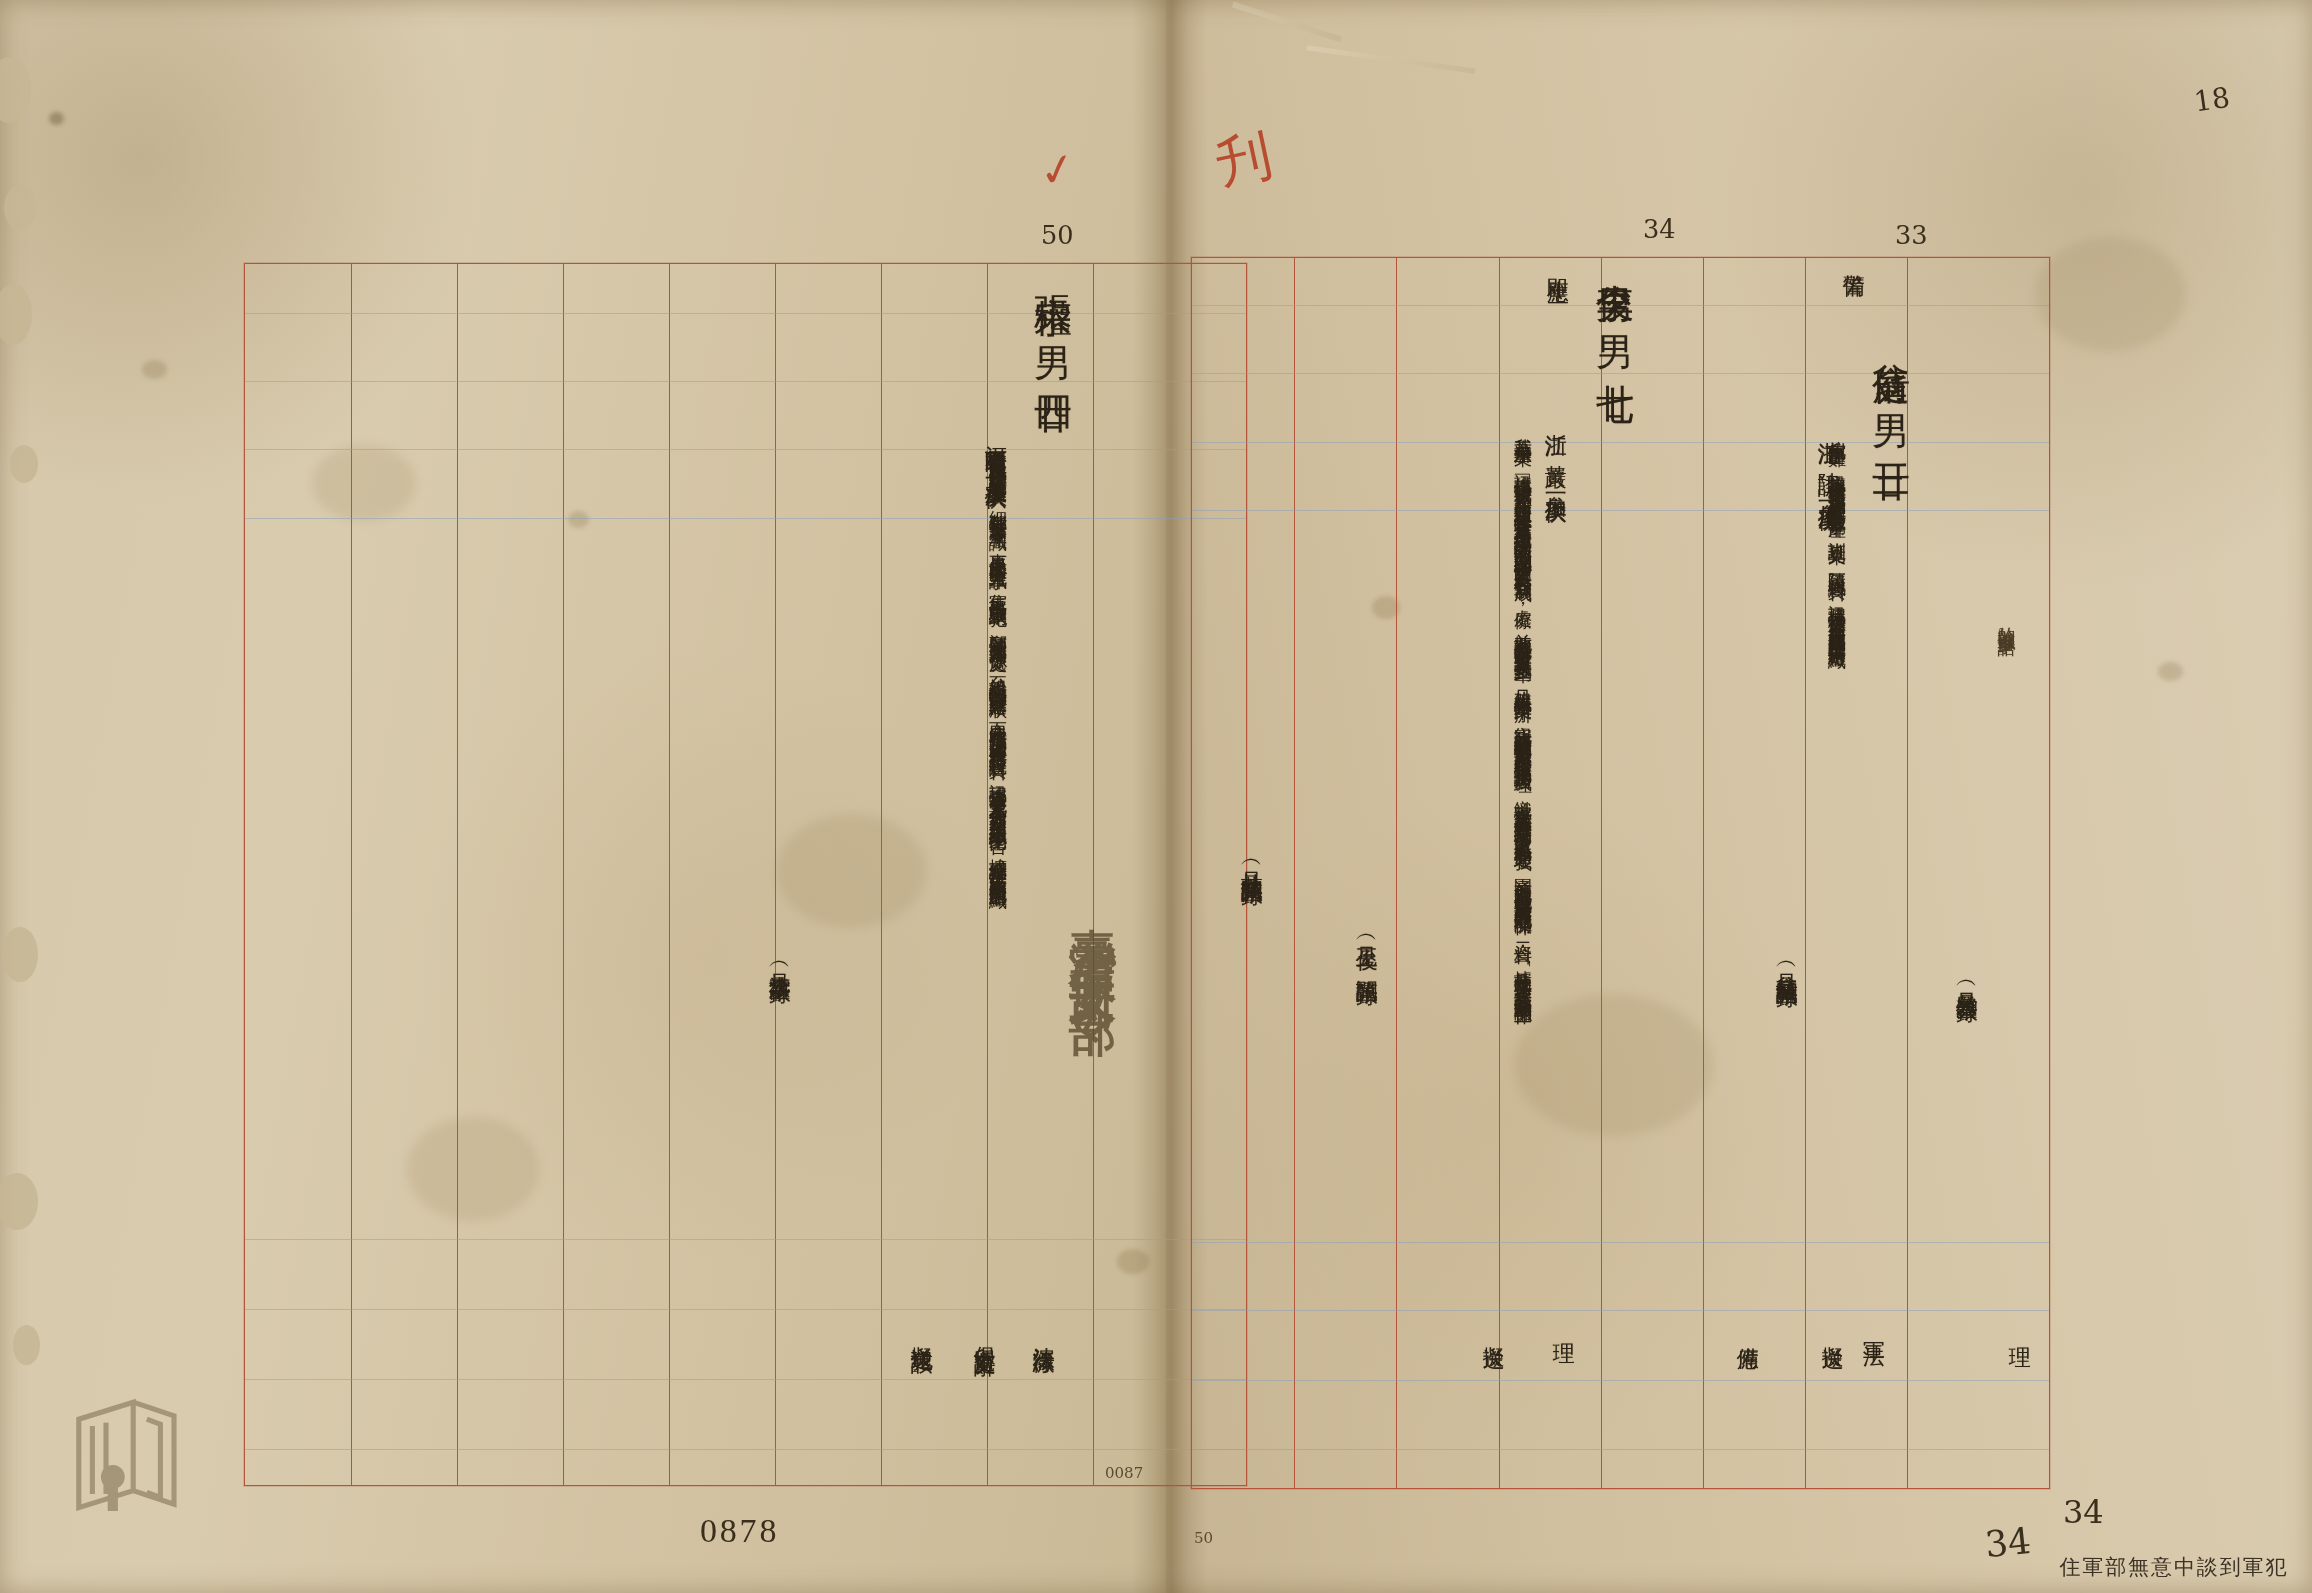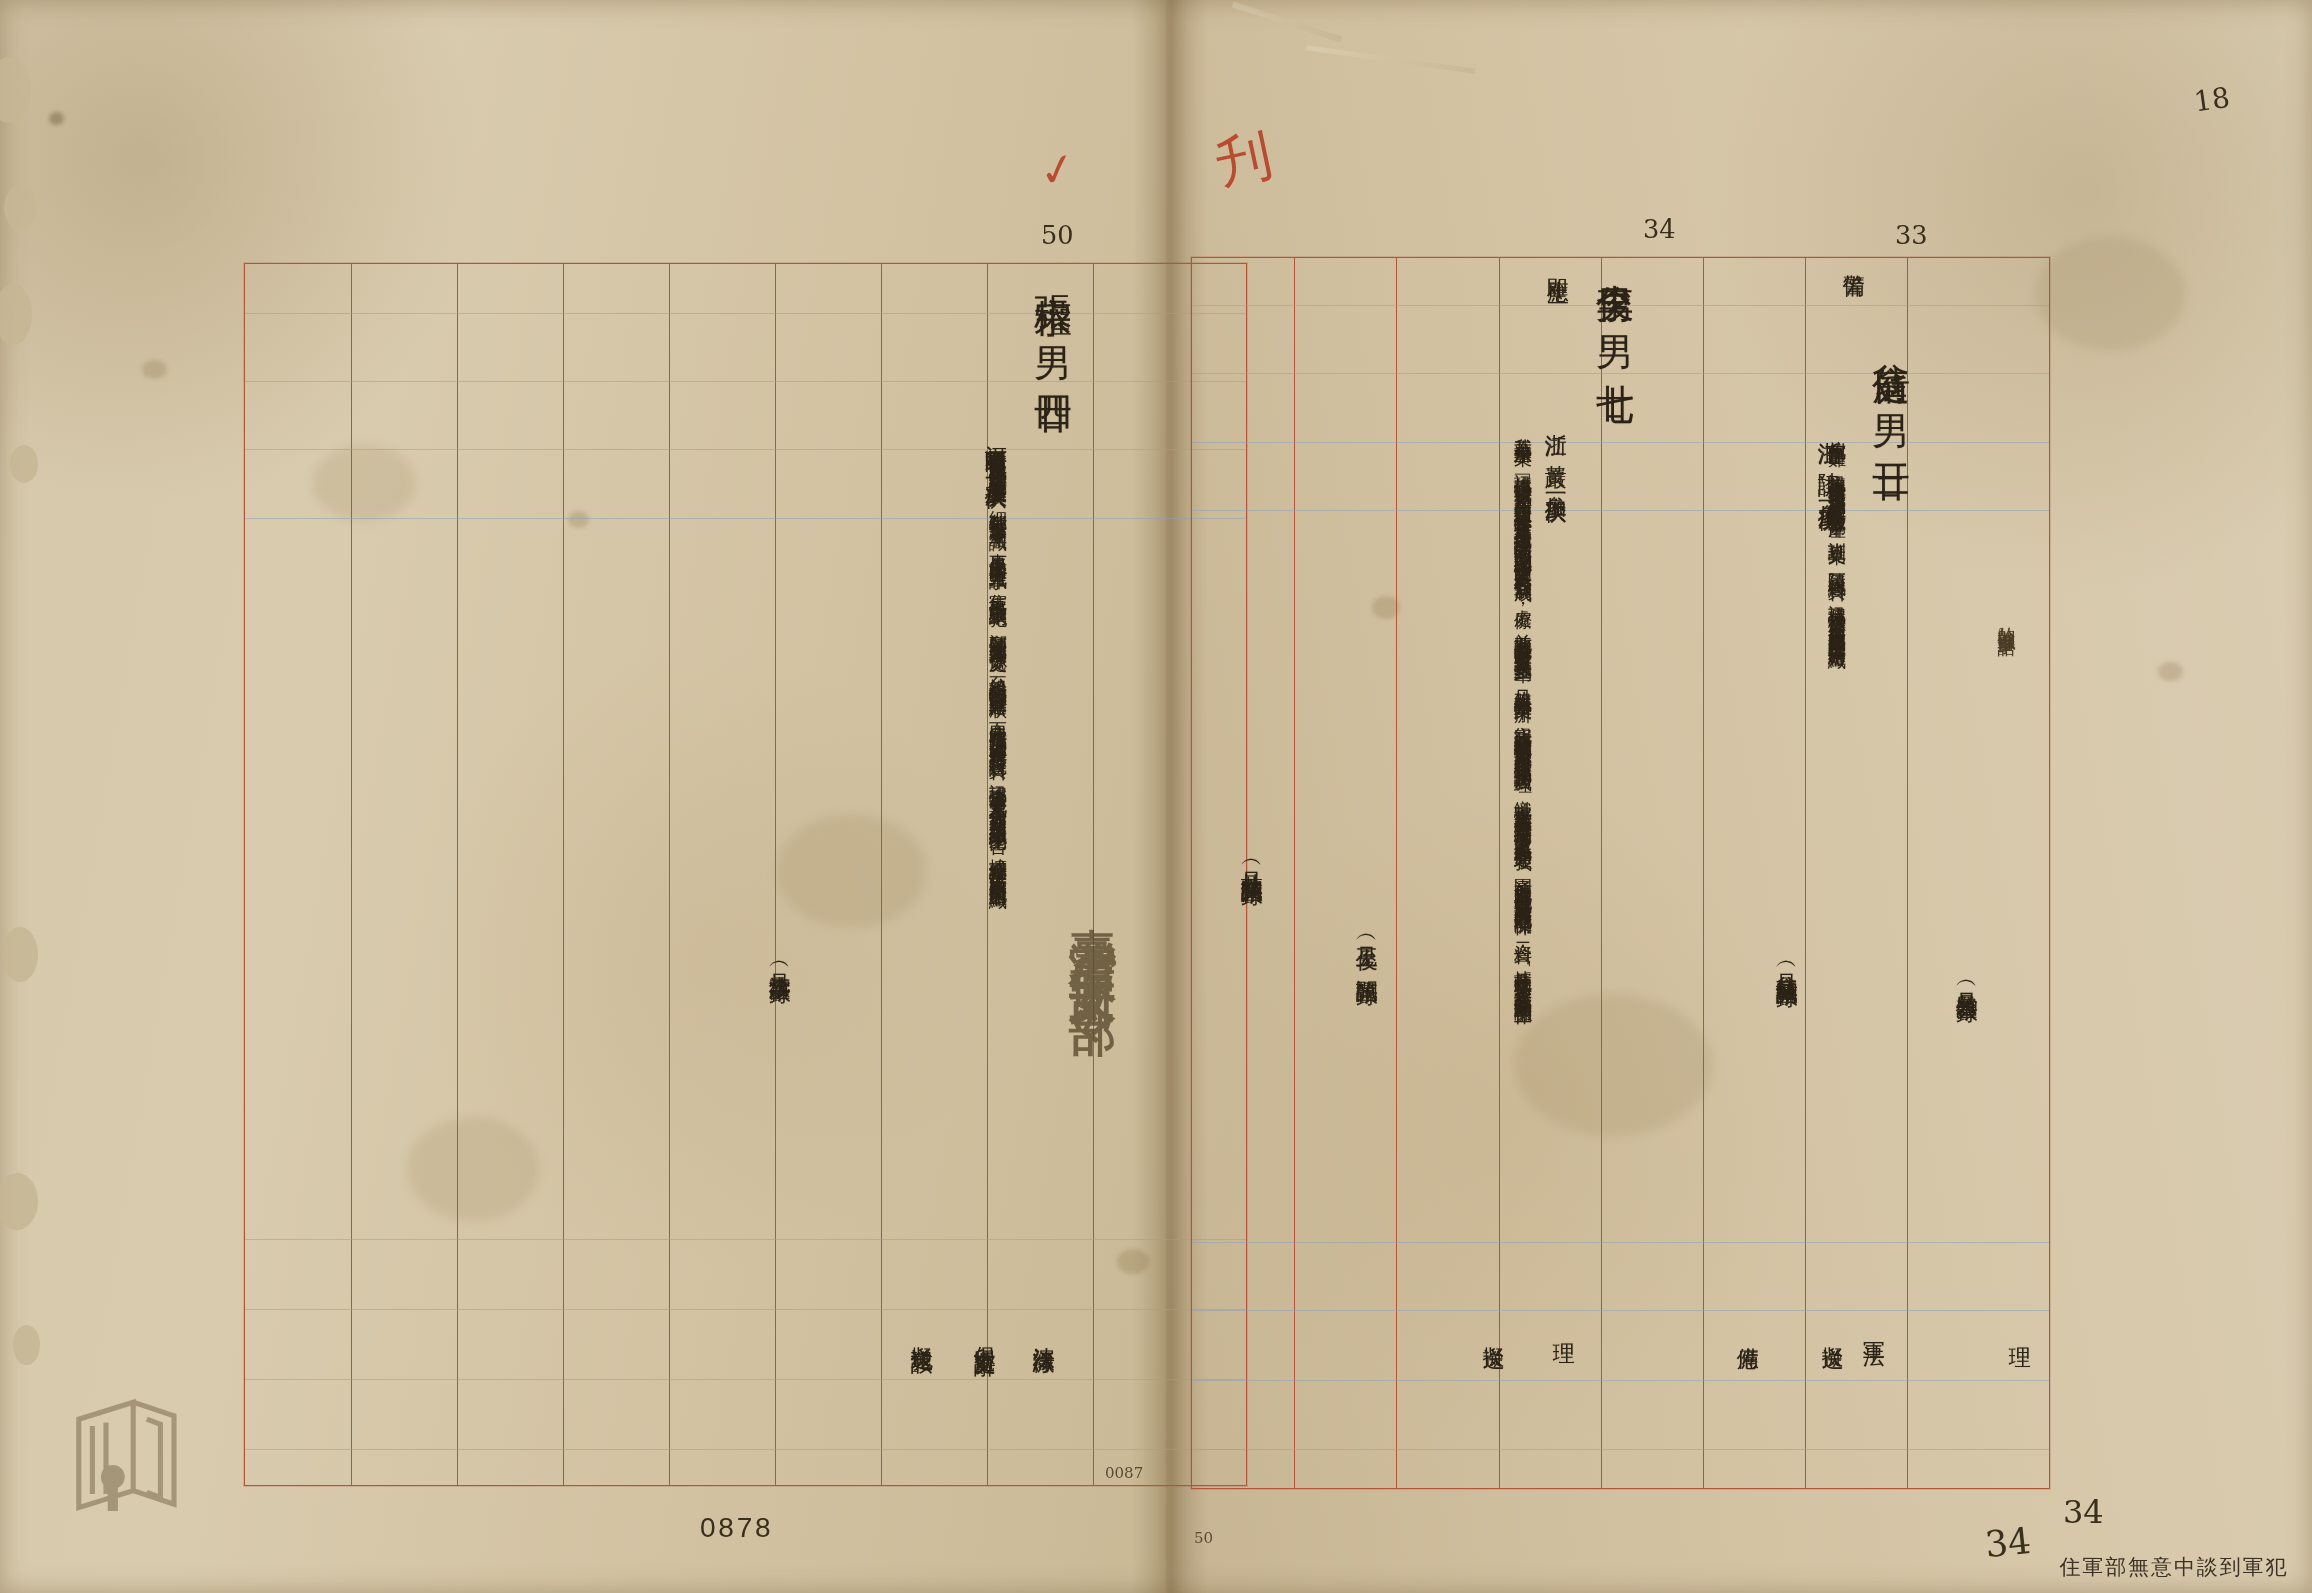--- a/index.html
+++ b/index.html
@@ -82,21 +82,21 @@
   }
   
   #stamp{
     position:absolute;left:1062px;top:890px;
     writing-mode:vertical-rl;text-orientation:upright;
     font-family:"DejaVu Serif","Liberation Serif",serif;
     font-size:47px;font-weight:700;color:#5a4a2e;
     letter-spacing:11.4px;opacity:.78;
   }
   
-  #folio-left{position:absolute;left:700px;top:1512px;font-size:28px;color:#3a2f1d;font-family:Liberation Sans, sans-serif;letter-spacing:2.8px;}
+  #folio-left{position:absolute;left:700px;top:1512px;font-size:34px;color:#3a2f1d;font-family:Liberation Serif, serif;letter-spacing:2.8px;}
   #folio-right-top{position:absolute;left:2194px;top:83px;font-size:28px;color:#3a2f1d;font-family:"DejaVu Serif","Liberation Serif",serif;transform:rotate(-8deg);}
   #folio-right-bot{position:absolute;left:2063px;top:1493px;font-size:32px;color:#3a2f1d;font-family:"DejaVu Serif","Liberation Serif",serif;}
   #folio-right-bot2{position:absolute;left:1985px;top:1522px;font-size:36px;color:#3a3020;font-family:"DejaVu Serif","Liberation Serif",serif;transform:rotate(-6deg);}
   .tinynum{position:absolute;font-size:15px;color:#5a4a32;font-family:"DejaVu Serif","Liberation Serif",serif;}
   
   #notice{
     position:absolute;right:24.6px;bottom:13.2px;
     font-size:21px;color:#3b3124;letter-spacing:1.9px;
     font-family:"DejaVu Serif","Liberation Serif",serif;
   }

